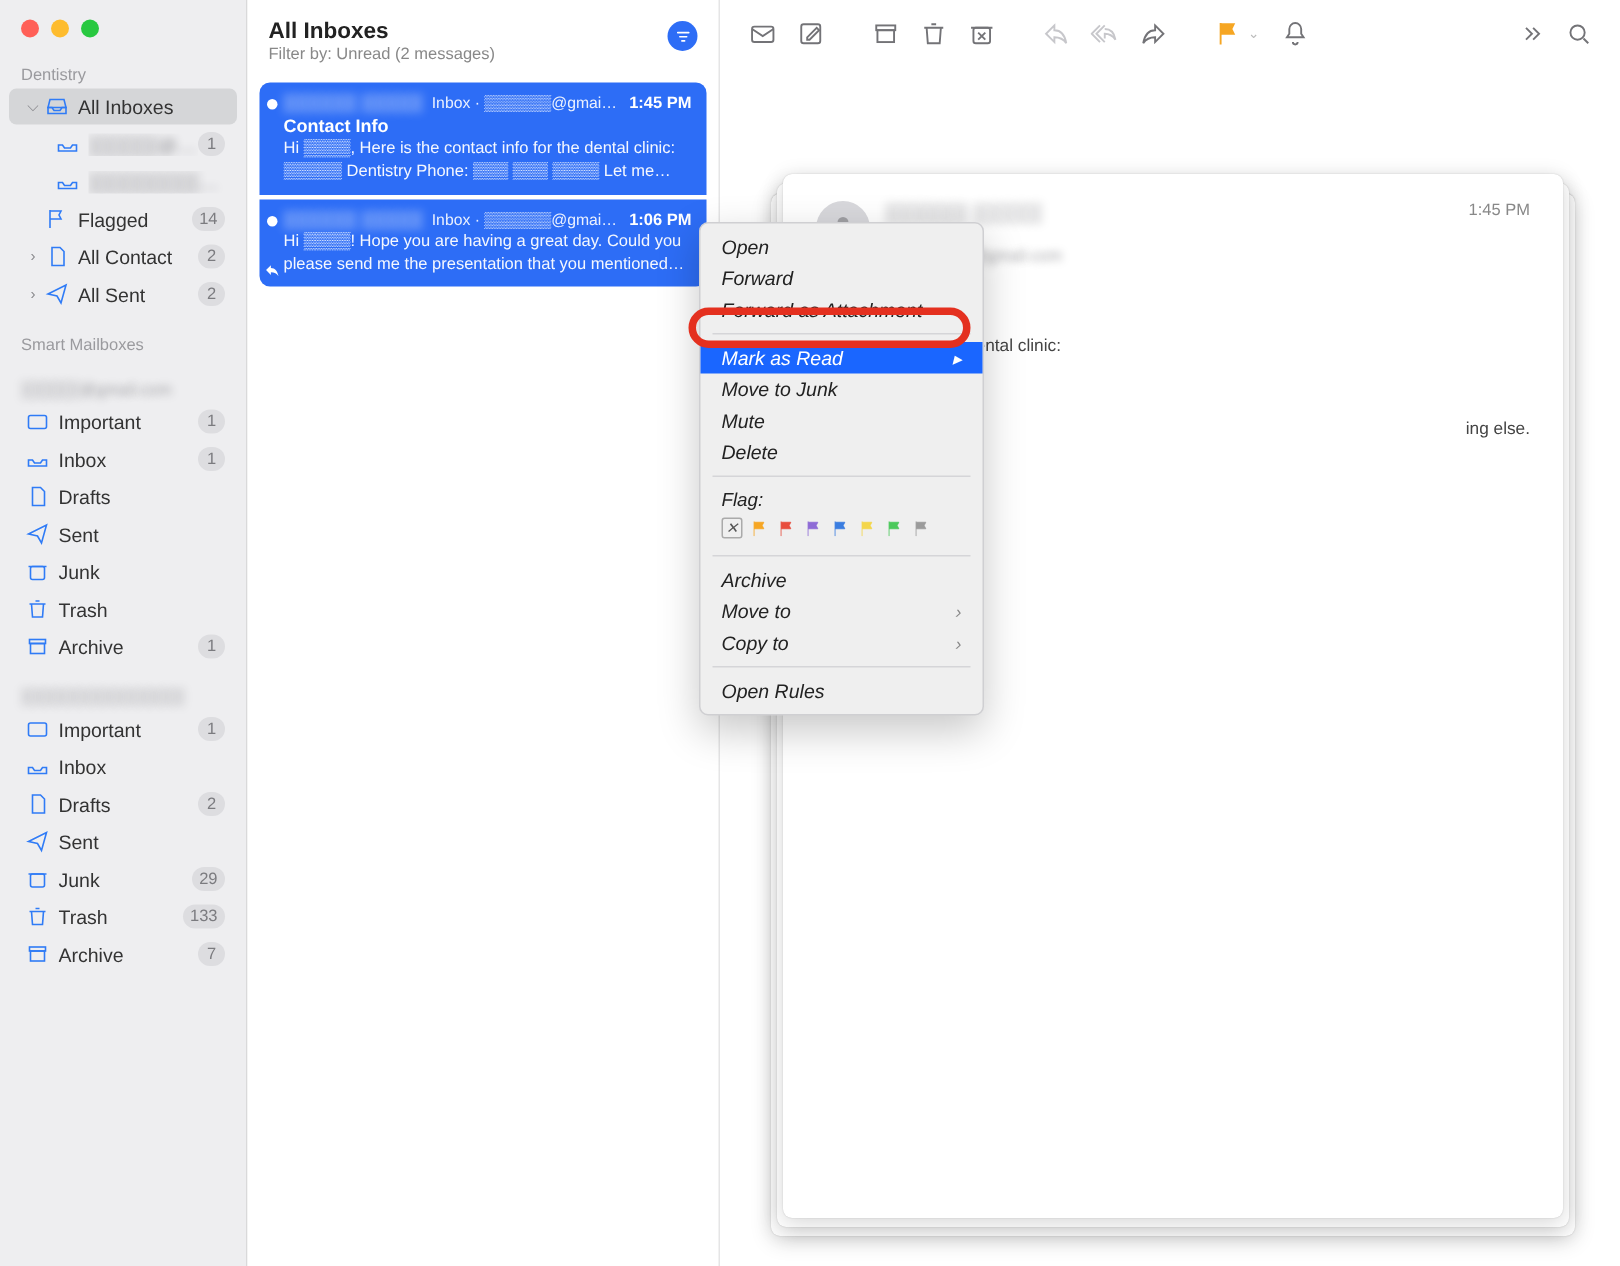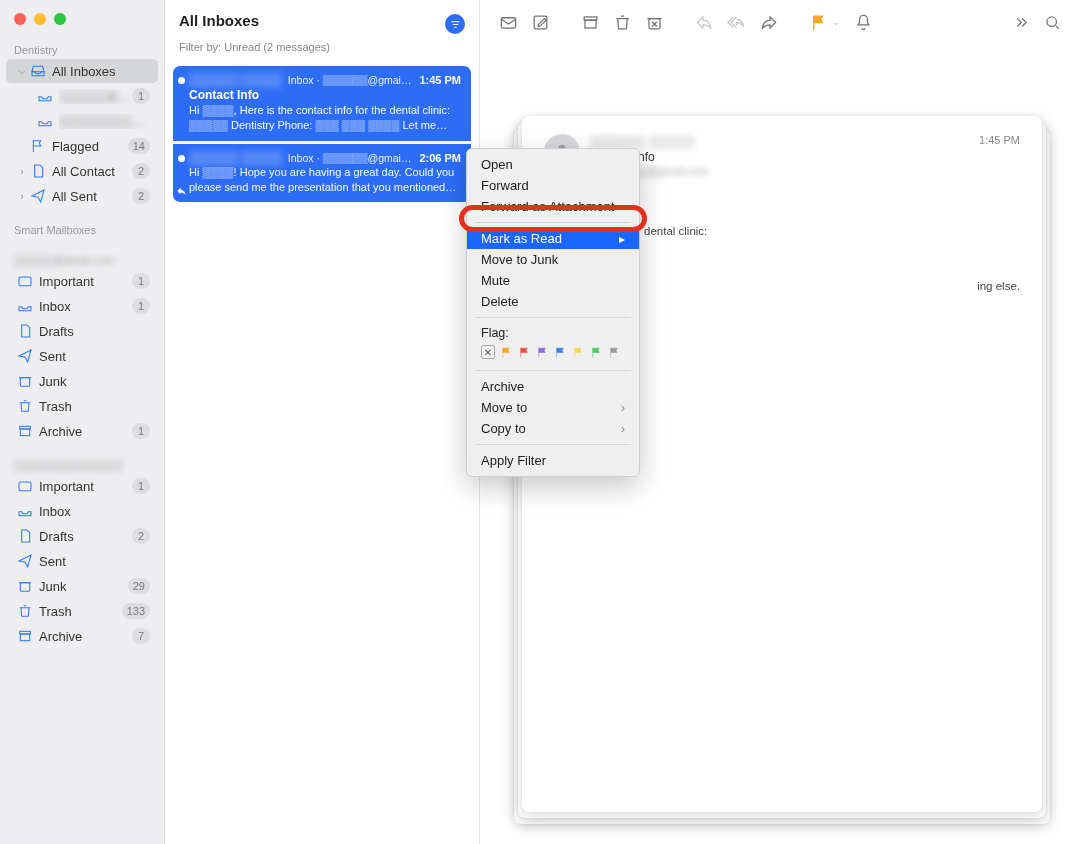--- a/index.html
+++ b/index.html
@@ -22,21 +22,21 @@
 .sb-lbl { flex:1; white-space:nowrap; overflow:hidden; text-overflow:ellipsis; }
 .sb-lbl.blur { color:transparent; text-shadow:0 0 6px #8b8b8f; }
 .sb-badge { font-size:11px; color:#7b7b7f; background:#dddde0; border-radius:8px; min-width:18px; height:16px; display:flex; align-items:center; justify-content:center; padding:0 5px; }
 .sb-spacer { height:10px; }
 
 
 .listcol { width:315px; background:#fff; border-right:1px solid #e5e5e6; display:flex; flex-direction:column; padding-top:6px; position:relative; }
 .listhdr { padding:6px 14px 5px 14px; display:flex; align-items:flex-start; }
 .listhdr .titles { flex:1; }
 .listhdr h1 { font-size:15px; font-weight:700; color:#222; }
-.listhdr .sub { font-size:11px; color:#888; margin-top:12px; }
+.listhdr .sub { font-size:11px; color:#888; margin-top:1px; }
 .filter-btn { width:20px; height:20px; border-radius:50%; background:#2d6df6; display:flex; align-items:center; justify-content:center; margin-top:2px; }
 .filter-btn svg { width:11px; height:11px; fill:#fff; }
 
 .msgs { padding:8px 8px 0 8px; }
 .msg { background:#2d6df6; border-radius:7px; padding:8px 10px 8px 16px; margin-bottom:3px; color:#fff; font-size:11.5px; position:relative; }
 .msg + .msg { border-top-left-radius:0; border-top-right-radius:0; }
 .msg:first-child { border-bottom-left-radius:0; border-bottom-right-radius:0; }
 .msg .dotu { width:7px; height:7px; border-radius:50%; background:#fff; position:absolute; left:5px; top:11px; }
 .msg .row1 { display:flex; align-items:center; }
 .msg .from { font-weight:600; flex:0 0 auto; color:transparent; text-shadow:0 0 6px rgba(255,255,255,.9); }
@@ -69,21 +69,21 @@
 .avatar { width:36px; height:36px; border-radius:50%; background:#d8d8dc; margin-right:10px; display:flex; align-items:center; justify-content:center; }
 .avatar svg { width:22px; height:22px; fill:#a0a0a4; }
 .hdr-txt { flex:1; font-size:12px; color:#333; }
 .hdr-txt .from2 { font-weight:600; color:transparent; text-shadow:0 0 6px #9a9a9e; font-size:13px; }
 .hdr-txt .subj2 { font-size:12px; color:#333; margin-top:1px; }
 .hdr-txt .to2 { font-size:11px; color:#888; margin-top:1px; }
 .hdr-time { font-size:11px; color:#888; }
 .bodytxt { font-size:11.5px; color:#444; margin-top:44px; line-height:1.8; }
 
 
-.ctx { position:absolute; left:466px; top:148px; width:174px; background:#efefef; border:1px solid #cfcfd2; border-radius:6px; box-shadow:0 10px 28px rgba(0,0,0,.22); padding:5px 0; font-size:13px; color:#222; z-index:50; }
+.ctx { position:absolute; left:466px; top:148px; width:190px; background:#efefef; border:1px solid #cfcfd2; border-radius:6px; box-shadow:0 10px 28px rgba(0,0,0,.22); padding:5px 0; font-size:13px; color:#222; z-index:50;font-style:italic; }
 .ctx .ci { padding:3px 14px; display:flex; align-items:center; justify-content:space-between; }
 .ctx .ci.h { background:#1a66ff; color:#fff; margin:0 0; }
 .ctx hr { border:none; border-top:1px solid #d5d5d8; margin:5px 8px; }
 .ctx .flag-lbl { padding:3px 14px 2px 14px; font-size:12.5px; }
 .ctx .flag-row { display:flex; gap:5px; padding:3px 14px 6px 14px; align-items:center; }
 .ctx .flag-row .fx { width:14px; height:14px; border:1px solid #aaa; border-radius:2px; display:flex; align-items:center; justify-content:center; font-size:10px; color:#555; }
 .ctx .flag-row .fl { width:13px; height:13px; }
 .ctx .sub-arrow { font-size:12px; color:#888; }
 
 
@@ -322,21 +322,21 @@
         <div class="prev">Hi ▒▒▒▒, Here is the contact info for the dental clinic: ▒▒▒▒▒ Dentistry Phone: ▒▒▒ ▒▒▒ ▒▒▒▒ Let me know if you need anyt…</div>
       </div>
       <div class="msg">
         <span class="dotu"></span>
         <span class="reply-ico" style="top:42px;"><svg viewBox="0 0 24 24">
               <path d="M10 4L3 11l7 7v-4c5 0 9 2 11 6-1-7-5-12-11-12V4z"></path>
             </svg></span>
         <div class="row1">
           <span class="from">▒▒▒▒▒▒ ▒▒▒▒▒</span>
           <span class="mbx">Inbox · ▒▒▒▒▒▒@gmail.com</span>
-          <span class="time">2:06 PM</span>
+          <span class="time">1:06 PM</span>
         </div>
         <div class="prev">Hi ▒▒▒▒! Hope you are having a great day. Could you please send me the presentation that you mentioned today? I would l…</div>
       </div>
     </div>
   </div>
 
   <div class="maincol">
     <div class="toolbar">
       <div class="tb-btn">
           <svg viewBox="0 0 24 24">
@@ -498,17 +498,17 @@
   <div class="ci">
       <span>Move to</span>
       <span class="sub-arrow">›</span>
     </div>
   <div class="ci">
       <span>Copy to</span>
       <span class="sub-arrow">›</span>
     </div>
   <hr>
   <div class="ci">
-      <span>Apply Filter</span>
+      <span>Open Rules</span>
     </div>
 </div>
 
 <div class="red-ring"></div>
 
 </body></html>

